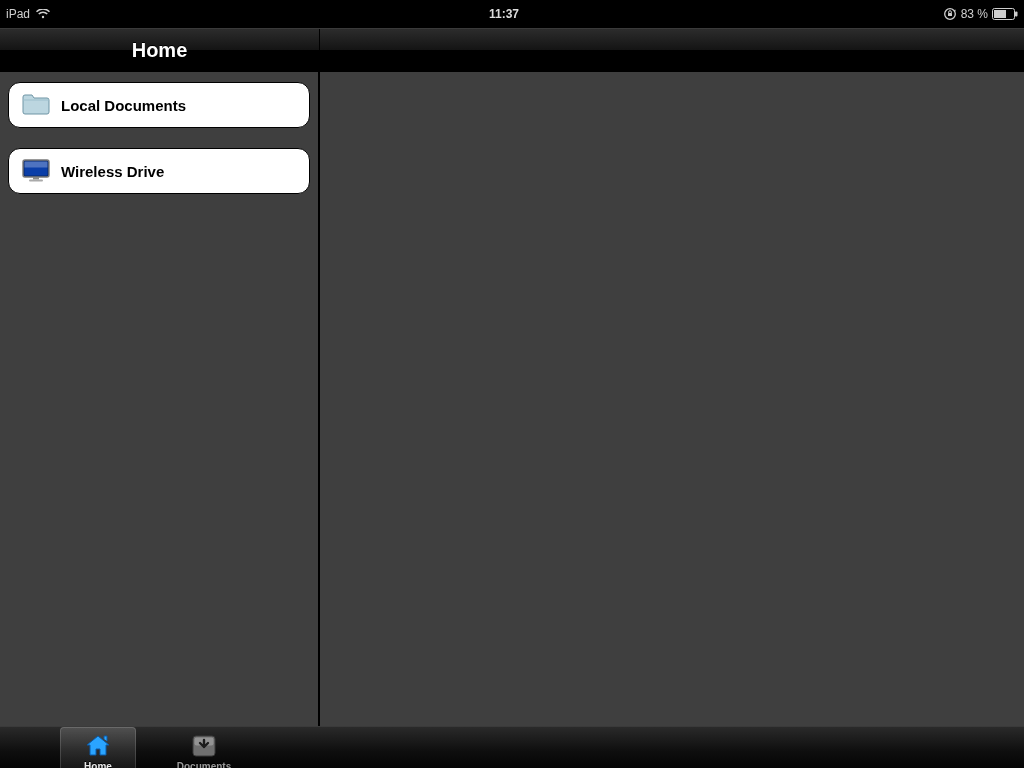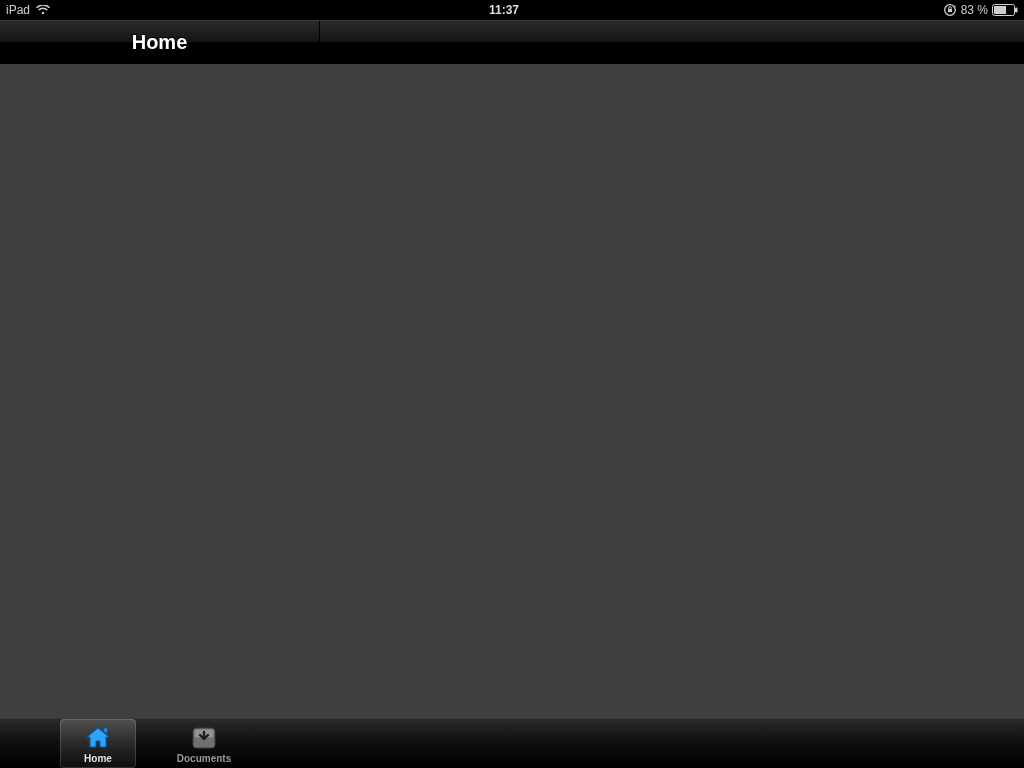--- a/index.html
+++ b/index.html
@@ -8,21 +8,21 @@
       height: 768px;
       overflow: hidden;
       font-family: -apple-system, Helvetica, Arial, sans-serif;
       background: #000;
       color: #fff;
       user-select: none;
     }
 
     
     .status-bar {
-      height: 20px;
+      height: 28px;
       background: #000;
       display: flex;
       align-items: center;
       font-size: 12px;
       color: #cfcfcf;
       padding: 0 6px;
       position: relative;
     }
     .status-left { display: flex; align-items: center; gap: 6px; }
     .status-center {
@@ -150,20 +150,46 @@
 </div>
 
 <div class="nav-bar">
   <div class="nav-left">
     <div class="nav-title">Home</div>
   </div>
   <div class="nav-right"></div>
 </div>
 
 <div class="content">
+  <div class="sidebar">
+
+    <div class="cell">
+      <span class="icon">
+        <svg width="30" height="24" viewBox="0 0 30 24">
+          <path d="M2 4a2 2 0 012-2h7l2 3h13a2 2 0 012 2v12a2 2 0 01-2 2H4a2 2 0 01-2-2V4z" fill="#bcd6e0" stroke="#6f95a5" stroke-width="1"></path>
+          <path d="M2 7h26" stroke="#9cbecb" stroke-width="1"></path>
+        </svg>
+      </span>
+      <span class="label">Local Documents</span>
+    </div>
+
+    <div class="cell">
+      <span class="icon">
+        <svg width="30" height="26" viewBox="0 0 30 26">
+          <rect x="2" y="2" width="26" height="17" rx="2" fill="#0a2a6a" stroke="#7a7a7a" stroke-width="1.4"></rect>
+          <rect x="3.5" y="3.5" width="23" height="14" rx="1" fill="#0b3ea8"></rect>
+          <rect x="3.5" y="3.5" width="23" height="6" fill="rgba(255,255,255,.28)"></rect>
+          <rect x="12" y="19" width="6" height="2.5" fill="#888"></rect>
+          <rect x="8" y="21.5" width="14" height="2" rx="1" fill="#aaa"></rect>
+        </svg>
+      </span>
+      <span class="label">Wireless Drive</span>
+    </div>
+
+  </div>
   <div class="main"></div>
 </div>
 
 <div class="tab-bar">
   <div class="tab-left">
     <div class="tab-item selected">
       <span class="tab-icon">
         <svg width="28" height="26" viewBox="0 0 28 26">
           <path d="M14 3l11 9h-3v10h-6v-6h-4v6H6V12H3l11-9z" fill="#2aa4ff" stroke="#0a5aa8" stroke-width="1"></path>
           <path d="M20 6V3h3v5" fill="#2aa4ff" stroke="#0a5aa8" stroke-width="1"></path>

